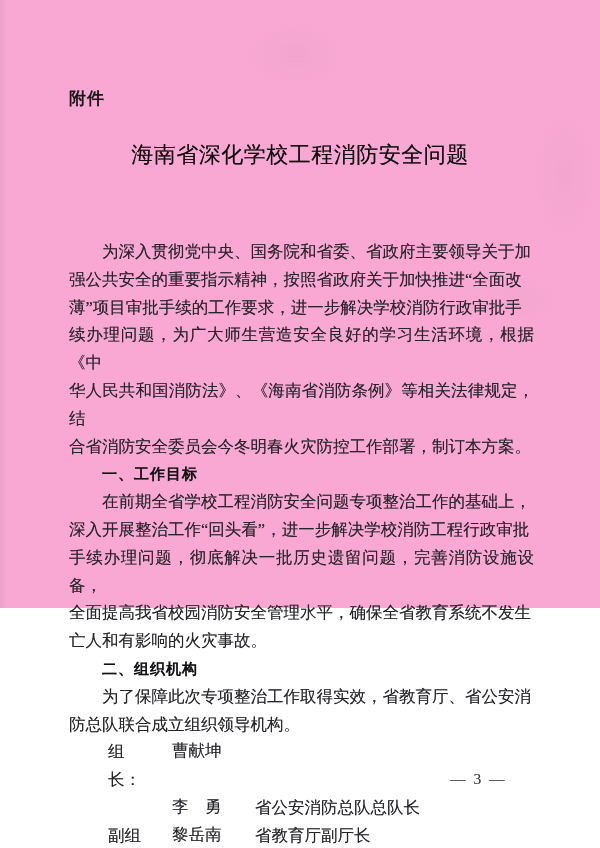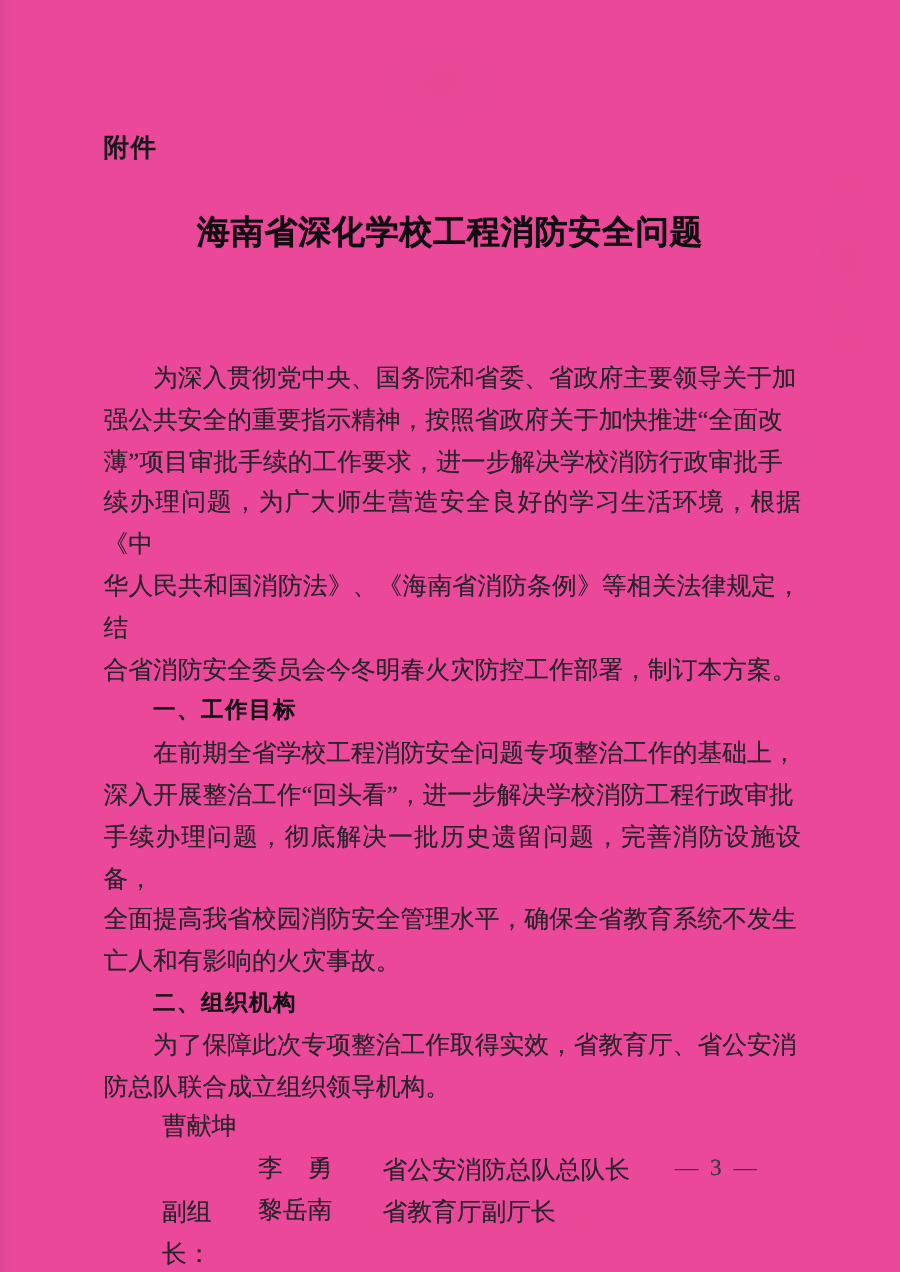--- a/index.html
+++ b/index.html
@@ -7,22 +7,22 @@
   html, body {
     width: 600px;
     height: 848px;
     background: #ffffff;
     overflow: hidden;
   }
 
   .page {
     position: relative;
     width: 600px;
-    height: 848px;
-    background: #ec4899;
+    height: 608px;
+    background: #f9a8d4;
     font-family: "Liberation Serif", "DejaVu Serif", serif;
     color: #25252a;
   }
 
   
   .page::before {
     content: "";
     position: absolute;
     inset: 0;
     pointer-events: none;
@@ -46,21 +46,21 @@
     letter-spacing: 1px;
   }
 
   .doc-title {
     position: absolute;
     left: 0;
     right: 0;
     top: 138px;
     text-align: center;
     font-family: "Liberation Sans", "DejaVu Sans", sans-serif;
-    font-weight: bold;
+    font-weight: normal;
     font-size: 22px;
     line-height: 34px;
     color: #0e0e10;
     letter-spacing: 0.5px;
     text-shadow: 0 0 0.5px rgba(0,0,0,0.55);
   }
 
   .content {
     position: absolute;
     left: 69px;
@@ -138,20 +138,21 @@
 亡人和有影响的火灾事故。</div>
 
     <div class="section-heading">二、组织机构</div>
 
     <div class="para">为了保障此次专项整治工作取得实效，省教育厅、省公安消
 防总队联合成立组织领导机构。</div>
 
     <div class="leaders">
 
       <div class="leader-row">
+        <span class="leader-role">组　长：</span>
         <span class="leader-name">曹献坤</span>
       </div>
 
       <div class="leader-row">
         <span class="leader-role"></span>
         <span class="leader-name">李　勇</span>
         <span class="leader-title">省公安消防总队总队长</span>
       </div>
 
       <div class="leader-row">

